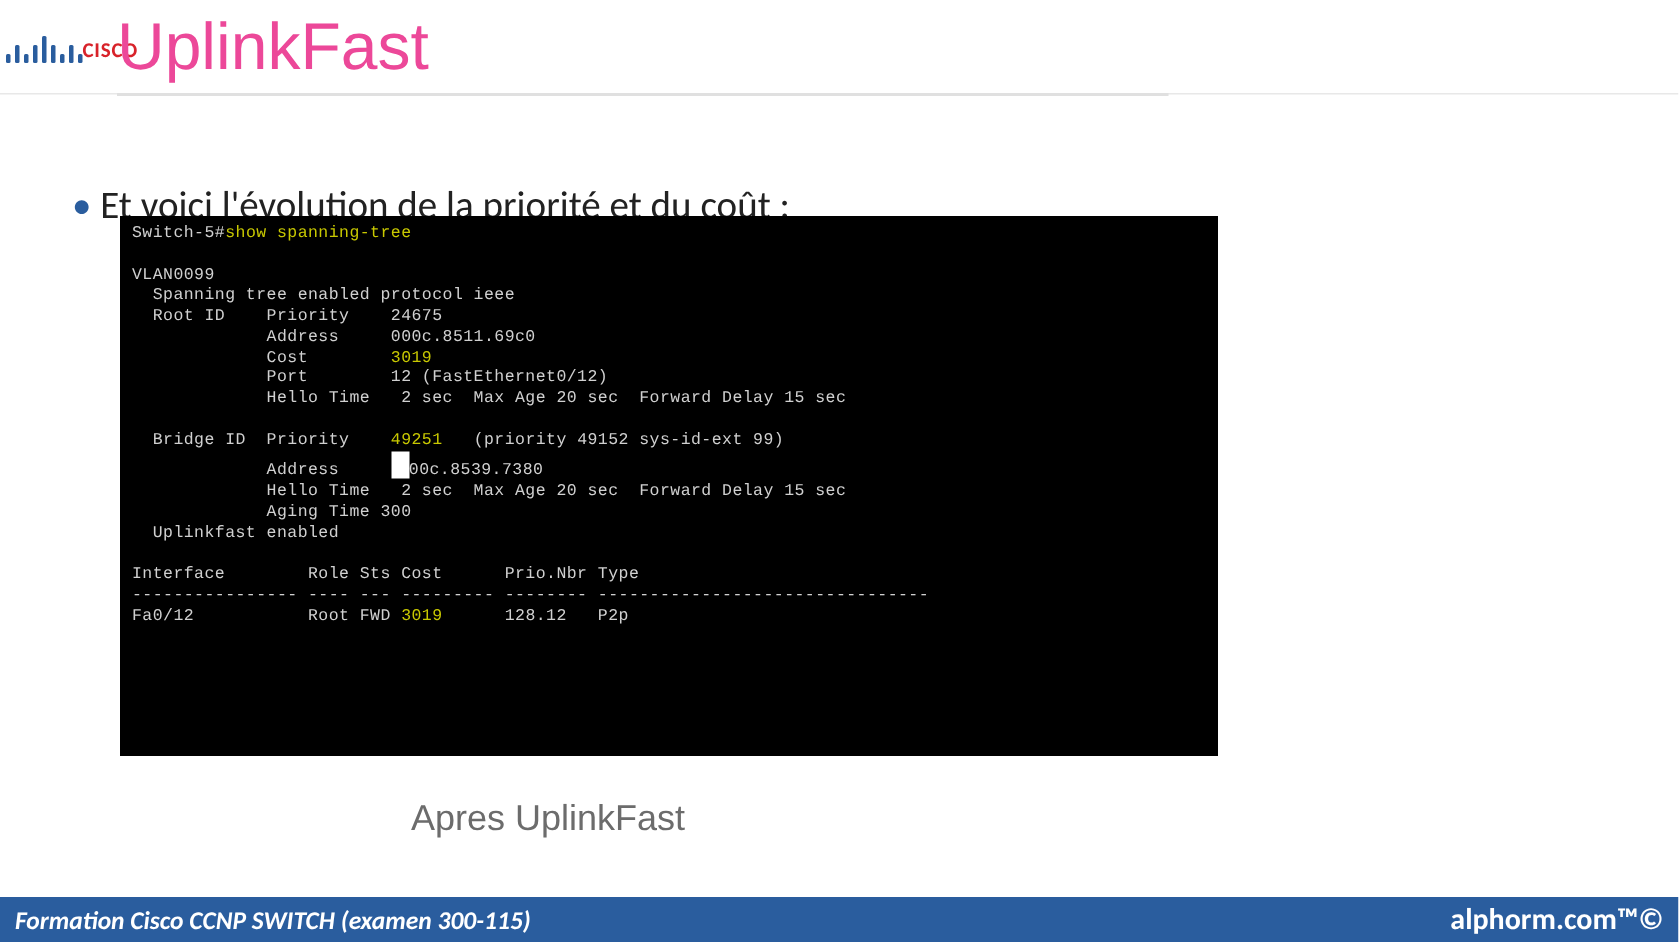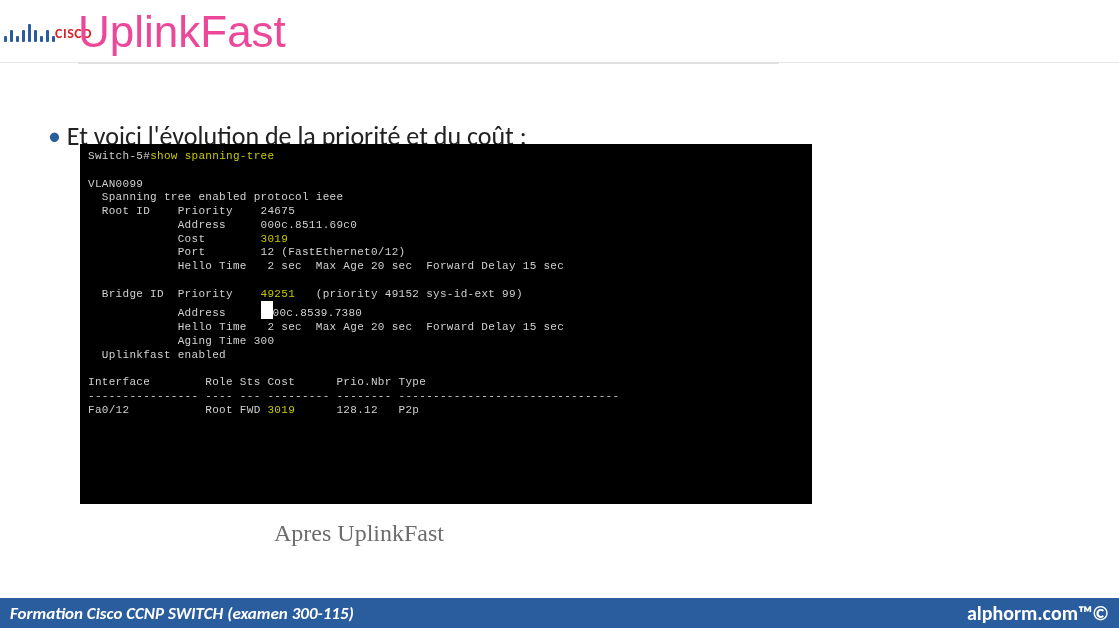--- a/index.html
+++ b/index.html
@@ -26,21 +26,21 @@
     letter-spacing: 0.3px;
   }
   .prompt { color: #d0d0d0; }
   .cmd { color: #c8c800; }
   .hl  { color: #c8c800; }
   .cursor {
     display: inline-block; width: 12px; height: 18px; background: #fff;
     vertical-align: -3px; position: relative;
   }
 
-  .caption { position: absolute; top: 520px; left: 274px; font-size: 24px; color: #6c6c6c; font-family: Liberation Serif, serif; }
+  .caption { position: absolute; top: 532px; left: 274px; font-size: 24px; color: #6c6c6c; font-family: Liberation Sans, sans-serif; }
 
   .footer { position: absolute; bottom: 0; left: 0; right: 0; height: 30px; background: #2a5d9e; display: flex; align-items: center; justify-content: space-between; padding: 12px 10px; color: #fff; font-size: 17px; font-style: italic; font-weight: 700; font-family: "Segoe UI", Calibri, sans-serif; }
   .footer-right { font-style: normal; font-weight: 600; font-size: 20px; }
 </style>
 </head>
 <body>
 
 <div class="slide">
 
   <div class="header">

